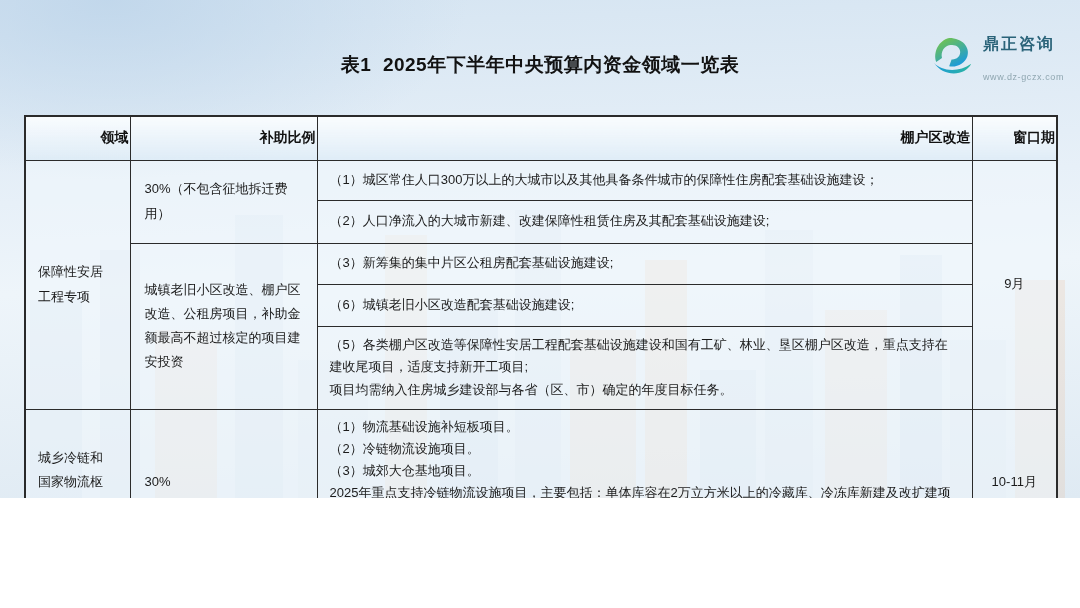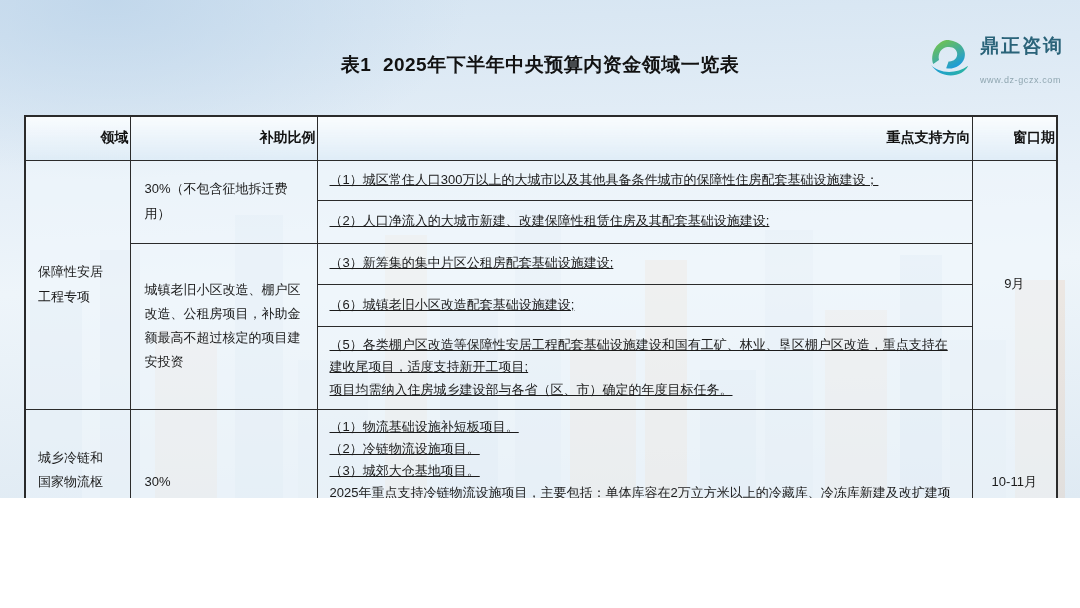--- a/index.html
+++ b/index.html
@@ -8,32 +8,32 @@
         background:
           radial-gradient(ellipse 600px 300px at 10% 0%, rgba(190,213,234,.85) 0%, rgba(190,213,234,0) 60%),
           linear-gradient(178deg,#d6e5f2 0%,#e7f0f8 38%,#eef5fa 55%,#dfeaf3 100%);}
   .skyline{position:absolute;inset:0;z-index:0;}
   .page-title{position:absolute;top:52px;left:0;width:100%;text-align:center;z-index:2;
               font-size:19px;font-weight:700;color:#121212;letter-spacing:.5px;white-space:pre;}
   
   .logo{position:absolute;top:36px;right:16px;display:flex;align-items:center;gap:7px;z-index:2;}
   .logo-icon{width:46px;height:46px;}
   .logo-txt{display:flex;flex-direction:column;line-height:1;}
-  .logo-name{font-size:19px;font-weight:700;color:#2a6379;letter-spacing:2px;}
+  .logo-name{font-size:16px;font-weight:700;color:#2a6379;letter-spacing:2px;}
   .logo-url{font-size:9px;color:#8fa6b0;letter-spacing:.6px;margin-top:21px;}
   
   .tbl-wrap{position:absolute;left:24px;top:115px;z-index:1;}
   table{border-collapse:collapse;table-layout:fixed;width:1032px;border:2px solid #2b2b2b;}
   th,td{border:1.5px solid #2b2b2b;vertical-align:middle;white-space:pre-wrap;}
   th{font-size:14px;font-weight:700;color:#111;text-align:right;
      background:linear-gradient(180deg,rgba(252,254,255,.92),rgba(222,236,247,.82));}
   td{font-size:13px;color:#1b1b1b;line-height:1.7;background:rgba(240,247,252,.60);}
   td.c-field{padding:6px 8px 6px 12px;line-height:1.85;}
   td.c-subsidy{padding:6px 10px 6px 14px;line-height:1.85;}
-  td.c-dir{padding:6px 14px 6px 12px;text-decoration:underline;}
+  td.c-dir{padding:6px 14px 6px 12px;}
   td.c-win{text-align:center;padding:0 4px;margin-left:44px;}
   tr.h44{height:44px}tr.h40{height:40px}tr.h43{height:43px}tr.h41{height:41px}
   tr.h42{height:42px}tr.h83{height:83px}tr.h124{height:124px}
   
   .footer{position:absolute;left:692px;top:546px;display:flex;align-items:center;gap:15px;z-index:2;}
   .wechat-icon{width:54px;height:48px;}
   .footer-text{font-size:30px;color:#ababab;letter-spacing:2px;}
 </style>
 </head>
 <body>
@@ -90,21 +90,21 @@
       <colgroup>
           <col style="width:105px">
           <col style="width:187px">
           <col style="width:655px">
           <col style="width:85px">
         </colgroup>
       <tbody>
           <tr class="h44">
         <th>领域</th>
         <th>补助比例</th>
-        <th>重点支持方向</th>
+        <th>棚户区改造</th>
         <th>窗口期</th>
       </tr>
       <tr class="h40">
         <td class="c-field" rowspan="5">保障性安居
 工程专项</td>
         <td class="c-subsidy" rowspan="2">30%（不包含征地拆迁费用）</td>
         <td class="c-dir">（1）城区常住人口300万以上的大城市以及其他具备条件城市的保障性住房配套基础设施建设；</td>
         <td class="c-win" rowspan="5">9月</td>
       </tr>
       <tr class="h43">

